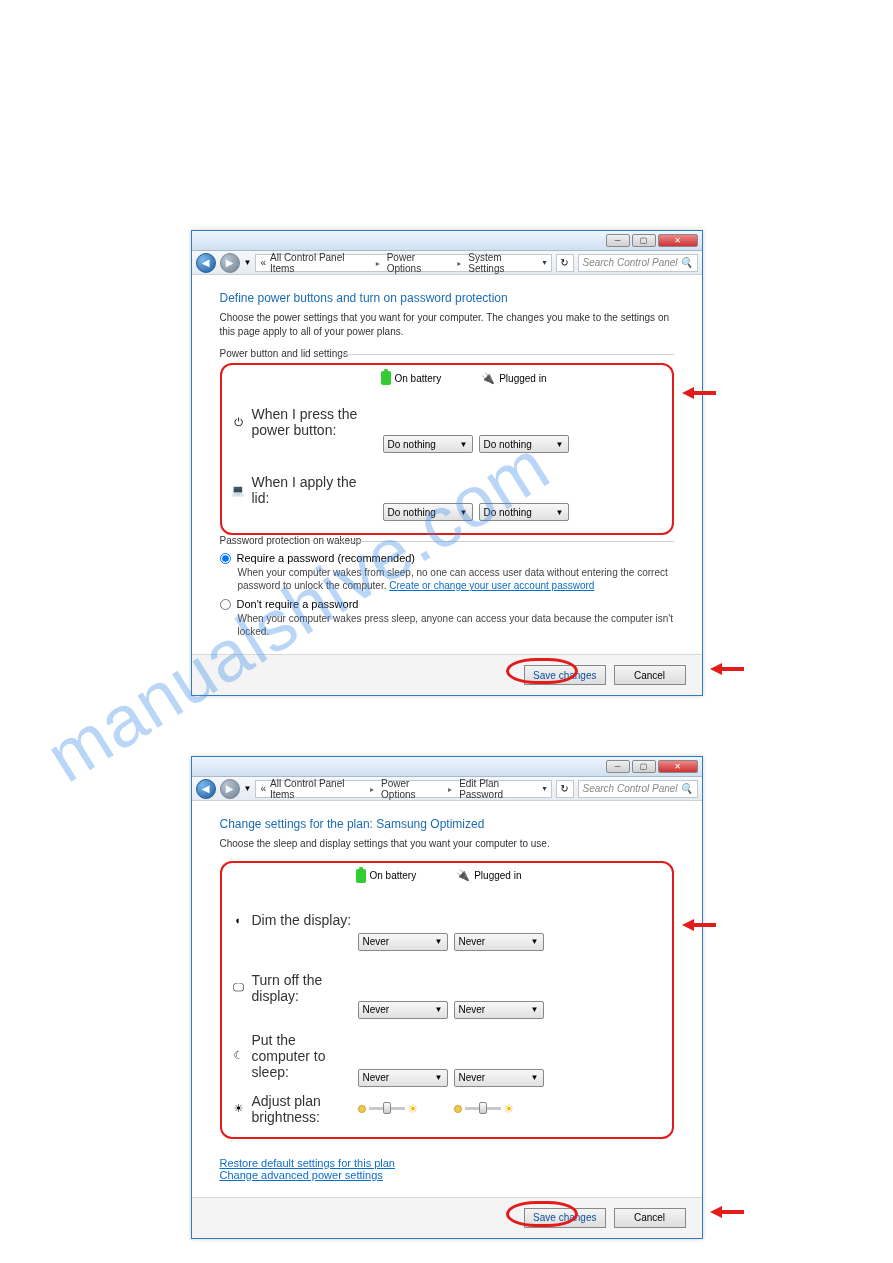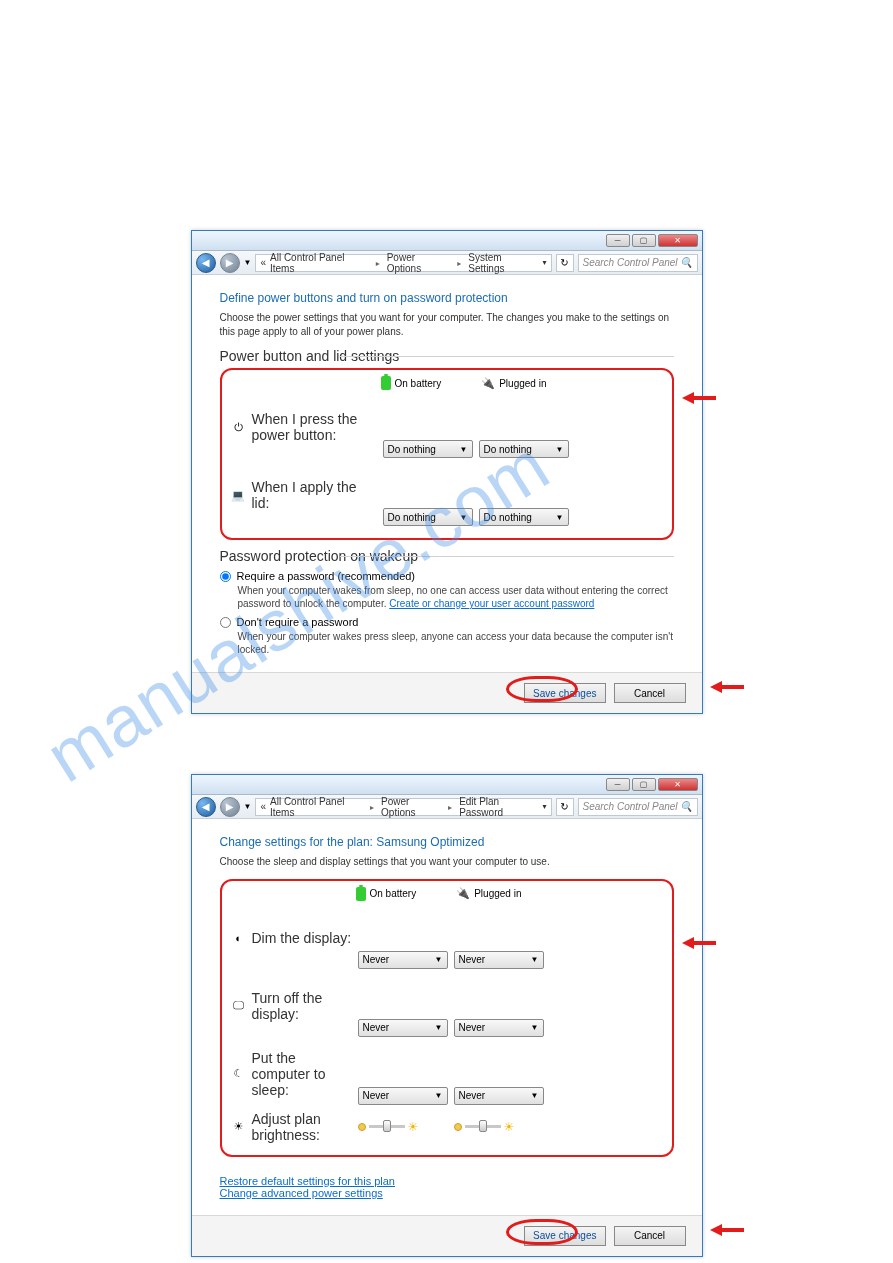--- a/index.html
+++ b/index.html
@@ -93,21 +93,21 @@
     background:#fff;
   }
   h3.title {
     color:#1a6cb3;
     font-size:12px;
     font-weight:normal;
     margin:0 0 6px 0;
   }
   .desc { color:#333; font-size:10px; line-height:1.35; margin-bottom:10px; }
   .group-label {
-    font-size:14px; color:#333; margin-top:8px; margin-bottom:4px;
+    font-size:10px; color:#333; margin-bottom:4px;
     position:relative;
   }
   .group-label::after{
     content:""; position:absolute; left:120px; right:0; top:50%;
     border-top:1px solid #d0d0d0;
   }
   .red-box {
     border:2.5px solid #e21b1b;
     border-radius:12px;
     padding:6px 8px;

